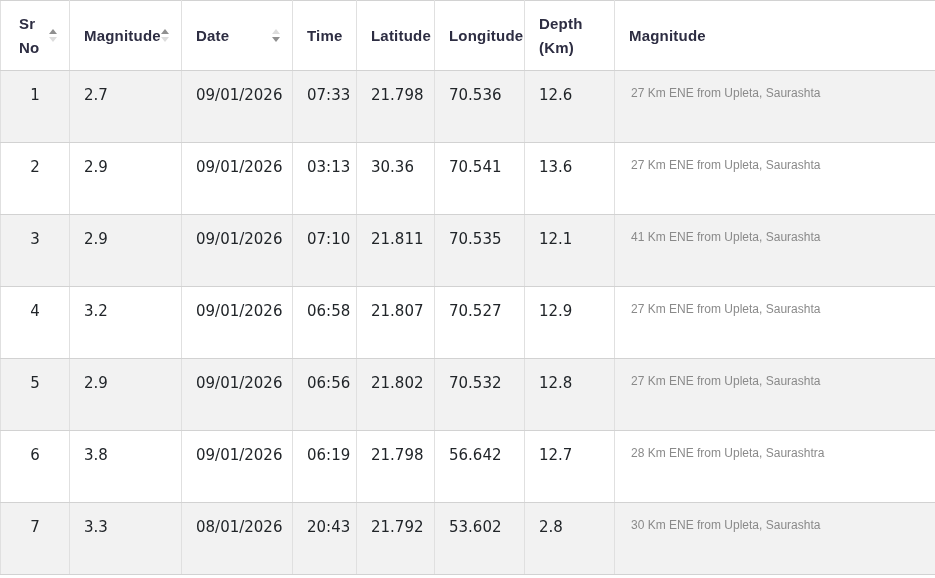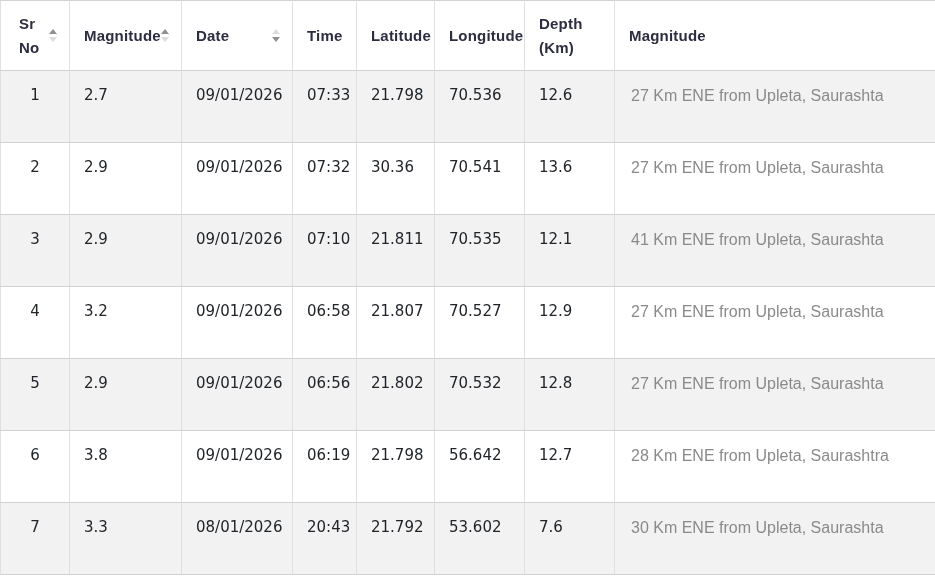--- a/index.html
+++ b/index.html
@@ -78,21 +78,21 @@
   tbody tr:nth-child(odd) td { background: #f2f2f2; }
   tbody tr:nth-child(even) td { background: #ffffff; }
   td.col-sr_no {
     text-align: center;
     padding-left: 4px;
     padding-right: 4px;
   }
   td.col-location {
     color: #8a8a8a;
     font-family: "Liberation Sans", sans-serif;
-    font-size: 16px;
+    font-size: 12px;
     padding-left: 16px;
   }
 </style>
 </head>
 <body>
 
 <div class="table-wrap">
   <table>
     <colgroup>
         <col style="width: 69px;">
@@ -168,21 +168,21 @@
           <td class="col-time">07:33</td>
           <td class="col-latitude">21.798</td>
           <td class="col-longitude">70.536</td>
           <td class="col-depth">12.6</td>
           <td class="col-location">27 Km ENE from Upleta, Saurashta</td>
         </tr>
         <tr>
           <td class="col-sr_no">2</td>
           <td class="col-magnitude">2.9</td>
           <td class="col-date">09/01/2026</td>
-          <td class="col-time">07:32</td>
+          <td class="col-time">03:13</td>
           <td class="col-latitude">30.36</td>
           <td class="col-longitude">70.541</td>
           <td class="col-depth">13.6</td>
           <td class="col-location">27 Km ENE from Upleta, Saurashta</td>
         </tr>
         <tr>
           <td class="col-sr_no">3</td>
           <td class="col-magnitude">2.9</td>
           <td class="col-date">09/01/2026</td>
           <td class="col-time">07:10</td>
@@ -221,18 +221,18 @@
           <td class="col-depth">12.7</td>
           <td class="col-location">28 Km ENE from Upleta, Saurashtra</td>
         </tr>
         <tr>
           <td class="col-sr_no">7</td>
           <td class="col-magnitude">3.3</td>
           <td class="col-date">08/01/2026</td>
           <td class="col-time">20:43</td>
           <td class="col-latitude">21.792</td>
           <td class="col-longitude">53.602</td>
-          <td class="col-depth">7.6</td>
+          <td class="col-depth">2.8</td>
           <td class="col-location">30 Km ENE from Upleta, Saurashta</td>
         </tr>
       </tbody>
   </table>
 </div>
 
 </body></html>

